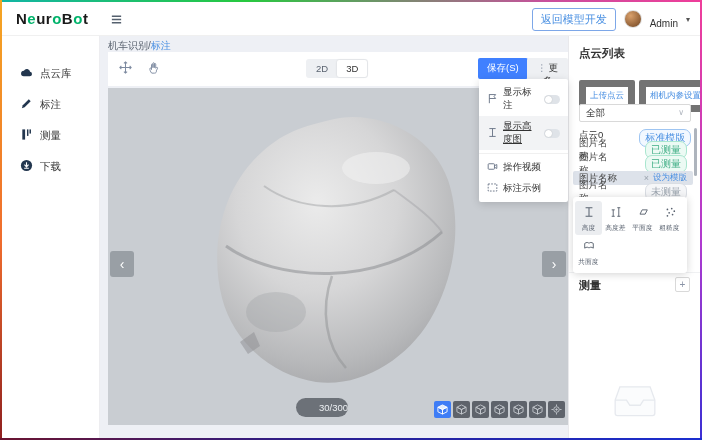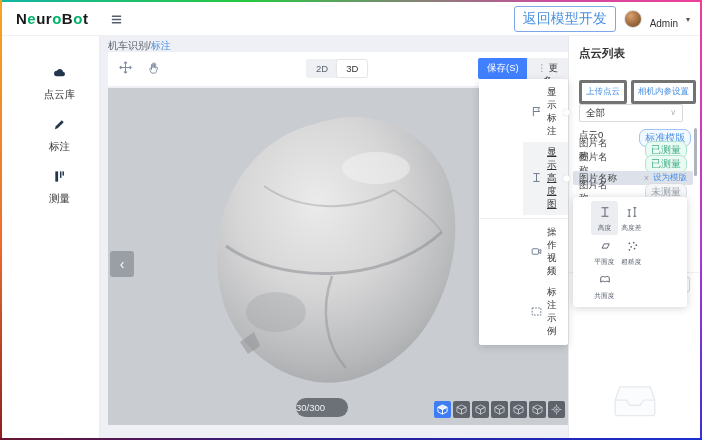--- a/index.html
+++ b/index.html
@@ -10,83 +10,83 @@
   .edge-left { left:0; top:0; bottom:0; width:2px; background:linear-gradient(180deg,#f5a623,#ef6c2d 55%,#8e1f1f); }
   .edge-right { right:0; top:0; bottom:0; width:2px; background:linear-gradient(180deg,#ef3d9a,#b03ad0 55%,#3b2fd4); }
   .edge-bottom { left:0; bottom:0; right:0; height:2px; background:linear-gradient(90deg,#6b1430,#2a1e8f 45%,#1b2fd0); }
 
   
   .header { position:absolute; left:2px; top:2px; right:2px; height:34px; background:#fff; border-bottom:1px solid #f0f0f0; z-index:10; }
   .logo { position:absolute; left:14px; top:8px; font-size:15px; font-weight:bold; color:#1a1a1a; letter-spacing:.5px; }
   .logo .g { color:#00b36b; }
   .hamburger { position:absolute; left:108px; top:10px; color:#55606e; cursor:pointer; }
   .header-right { position:absolute; right:10px; top:0; height:34px; display:flex; align-items:center; gap:8px; }
-  .back-btn { border:1px solid #7da7e8; color:#4a90e2; background:#fff; border-radius:3px; font-size:14px; padding:3px 8px; cursor:pointer; font-family:inherit; }
+  .back-btn { border:1px solid #7da7e8; color:#4a90e2; background:#fff; border-radius:3px; font-size:11px; padding:3px 8px; cursor:pointer; font-family:inherit; }
   .avatar { width:18px; height:18px; border-radius:50%; background:radial-gradient(circle at 35% 30%, #d9a06b, #8a5a32 75%, #5e3a1c); border:1px solid #e0e0e0; }
   .admin { font-size:10px; color:#333;margin-top:8px; }
   .caret { font-size:8px; color:#555; }
 
   
   .sidebar { position:absolute; left:2px; top:36px; width:98px; bottom:2px; background:#fff; border-right:1px solid #ededf0; z-index:5; }
-  .side-item { display:flex; align-items:center; gap:7px; padding:8px 0 8px 18px; font-size:10.5px; color:#333; cursor:pointer;flex-direction:column; }
+  .side-item { display:flex; align-items:center; gap:7px; padding:8px 0 8px 18px; font-size:10.5px; color:#333; cursor:pointer; }
   .side-item svg { color:#22364e; flex:0 0 auto; }
 
   
   .main { position:absolute; left:100px; top:36px; width:468px; height:428px; background:#eef0f5; }
   .breadcrumb { position:absolute; left:8px; top:3px; font-size:10px; color:#5a6370; }
   .breadcrumb .cur { color:#4a90e2; }
   .toolbar { position:absolute; left:8px; top:16px; width:460px; height:34px; background:#fff; }
   .tb-icons { position:absolute; left:10px; top:8px; display:flex; gap:14px; color:#7d8aa0; }
   .seg { position:absolute; left:198px; top:7px; display:flex; background:#eef0f3; border-radius:3px; padding:1px; }
   .seg-btn { font-size:9.5px; color:#5a6370; padding:3px 9px; border-radius:2px; cursor:pointer; background:transparent; border:none; font-family:inherit; }
   .seg-btn.on { background:#fff; color:#333; box-shadow:0 0 2px rgba(0,0,0,.15); }
   .save-btn { position:absolute; left:370px; top:6px; background:#4080ff; color:#fff; font-size:9.5px; border:none; border-radius:2px; padding:4px 9px; cursor:pointer; font-family:inherit; }
   .more-btn { position:absolute; left:419px; top:6px; background:#eef0f3; color:#333; font-size:9.5px; border:none; border-radius:2px; padding:4px 8px; cursor:pointer; font-family:inherit; }
   .more-btn .dots { color:#8a94a6; margin-right:2px; }
 
   .canvas { position:absolute; left:8px; top:52px; width:460px; height:337px; background:#c9cdd2; overflow:hidden; }
   .chev { position:absolute; width:24px; height:26px; background:rgba(145,150,158,.85); border:none; border-radius:3px; color:#fff; font-size:14px; line-height:24px; text-align:center; cursor:pointer; font-family:inherit; }
   .chev-l { left:2px; top:163px; }
   .chev-r { left:434px; top:163px; }
-  .counter { position:absolute; left:188px; top:310px; width:52px; height:19px; border-radius:10px; background:rgba(85,90,97,.8); color:#eceff2; font-size:9.5px; text-align:left; line-height:19px; }
+  .counter { position:absolute; left:188px; top:310px; width:52px; height:19px; border-radius:10px; background:rgba(85,90,97,.8); color:#eceff2; font-size:9.5px; text-align:right; line-height:19px; }
   .cube-row { position:absolute; left:326px; top:313px; display:flex; gap:2px; }
   .cube-btn { width:17px; height:17px; border:none; border-radius:2px; background:#5e636b; color:#c2c6cc; display:flex; align-items:center; justify-content:center; cursor:pointer; padding:0; }
   .cube-btn.on { background:#3f7df6; color:#fff; }
 
   
   .menu { position:absolute; left:379px; top:43px; width:89px; background:#fff; border-radius:2px; box-shadow:0 2px 8px rgba(0,0,0,.15); z-index:20; padding:3px 0; }
-  .menu-item { display:flex; align-items:center; gap:5px; padding:4px 8px; font-size:9.5px; color:#333; cursor:pointer;margin-left:44px; }
+  .menu-item { display:flex; align-items:center; gap:5px; padding:4px 8px; font-size:9.5px; color:#333; cursor:pointer; }
   .menu-item.hl { background:#f2f3f5;text-decoration:underline; }
   .menu-item svg { color:#6b7688; flex:0 0 auto; }
   .menu-item .lbl { flex:1; }
   .toggle { width:16px; height:9px; background:#dfe3e8; border-radius:5px; position:relative; }
   .toggle::after { content:""; position:absolute; left:1px; top:1px; width:7px; height:7px; border-radius:50%; background:#fff; box-shadow:0 0 1px rgba(0,0,0,.3); }
   .menu-div { border-top:1px solid #f0f0f0; margin:3px 0; }
 
   
   .rpanel { position:absolute; left:568px; top:36px; width:132px; height:402px; background:#fff; border-left:1px solid #e9e9ec; }
   .rp-title { position:absolute; left:10px; top:10px; font-size:11.5px; font-weight:bold; color:#333; }
   .rp-stats { position:absolute; left:10px; top:30px; font-size:9px; color:#8a94a6; }
   .rp-stats b { color:#333; font-weight:bold; }
   .rp-btns { position:absolute; left:10px; top:44px; display:flex; gap:4px; }
-  .rp-btn { border:3px solid #737373; color:#4a90e2; background:#fff; border-radius:2px; font-size:8.5px; padding:3px 4px; cursor:pointer; white-space:nowrap; font-family:inherit; }
-  .rp-select { position:absolute; left:10px; top:68px; width:104px; height:18px; border:1px solid #d9d9d9; border-radius:2px; font-size:9.5px; color:#333; line-height:16px; padding-left:6px; cursor:pointer; background:#fff; }
+  .rp-btn { border:7px solid #737373; color:#4a90e2; background:#fff; border-radius:2px; font-size:8.5px; padding:3px 4px; cursor:pointer; white-space:nowrap; font-family:inherit; }
+  .rp-select { position:absolute; left:10px; top:68px; width:112px; height:18px; border:1px solid #d9d9d9; border-radius:2px; font-size:9.5px; color:#333; line-height:16px; padding-left:6px; cursor:pointer; background:#fff; }
   .rp-select .sel-arrow { position:absolute; right:6px; top:0; color:#b0b6bf; font-size:8px; }
   .rp-group { position:absolute; left:10px; top:93px; font-size:9.5px; color:#333; display:flex; gap:4px; }
   .pill { font-size:10px; border-radius:7px; padding:1px 5px; border:1px solid; white-space:nowrap;margin-left:32px; }
   .pill-blue { color:#4a90e2; border-color:#9ec5f2; background:#f2f8ff; }
   .pill-green { color:#3fae85; border-color:#a9e6cf; background:#ecfaf4; }
   .pill-gray { color:#9aa3ad; border-color:#d9dde3; background:#f5f6f8; }
   .rp-row { position:absolute; left:4px; width:120px; height:14px; display:flex; align-items:center; justify-content:space-between; padding:0 6px; font-size:9.5px; color:#444; cursor:pointer; }
   .rp-row.sel { background:#dde2ea; border-radius:2px; }
   .rp-row .x { color:#9aa3ad; font-size:9px; margin-left:auto; margin-right:4px; }
   .rp-row .act { color:#4a90e2; font-size:8.5px; }
   .rp-scroll { position:absolute; left:125px; top:92px; width:3px; height:48px; background:#aeb4bd; border-radius:2px; }
 
-  .tools { position:absolute; left:4px; top:161px; width:114px; background:#fff; border-radius:3px; box-shadow:0 1px 8px rgba(0,0,0,.18); z-index:15; padding:4px 18px; display:flex; flex-wrap:wrap; }
+  .tools { position:absolute; left:4px; top:161px; width:114px; background:#fff; border-radius:3px; box-shadow:0 1px 8px rgba(0,0,0,.18); z-index:15; padding:4px 2px; display:flex; flex-wrap:wrap; }
   .tool { width:27px; padding:3px 0 2px; display:flex; flex-direction:column; align-items:center; gap:1px; border-radius:3px; cursor:pointer; color:#5a6370; }
   .tool.on { background:#ebedf0; }
   .tool .tl { font-size:7.5px; white-space:nowrap; transform:scale(.9); }
 
   .rp-divider { position:absolute; left:0; top:236px; width:100%; border-top:1px solid #f0f1f3; }
   .measure-head { position:absolute; left:10px; top:242px; font-size:11px; font-weight:bold; color:#333; }
   .plus-btn { position:absolute; left:106px; top:241px; width:15px; height:15px; border:1px solid #d9d9d9; border-radius:2px; background:#fff; color:#8a94a6; font-size:10px; line-height:12px; text-align:center; cursor:pointer; padding:0; font-family:inherit; }
   .empty { position:absolute; left:0; top:348px; width:100%; text-align:center; }
   .empty-text { font-size:8.5px; color:#ccd0d7; margin-top:3px; }
 
@@ -130,20 +130,27 @@
           </svg></span>
       <span>标注</span>
     </div>
     <div class="side-item">
       <span><svg width="13" height="13" viewBox="0 0 14 14">
             <rect x="2.5" y="1.5" width="3" height="11" fill="currentColor"></rect>
             <rect x="7.5" y="1.5" width="1.6" height="7" fill="currentColor"></rect>
             <rect x="10.2" y="1.5" width="1.6" height="4.5" fill="currentColor"></rect>
           </svg></span>
       <span>测量</span>
+    </div>
+    <div class="side-item">
+      <span><svg width="13" height="13" viewBox="0 0 14 14">
+            <circle cx="7" cy="7" r="6" fill="currentColor"></circle>
+            <path d="M7 3.5 V7.8 M4.8 6 L7 8.5 L9.2 6 M4.5 10 H9.5" stroke="#fff" stroke-width="1.2" fill="none"></path>
+          </svg></span>
+      <span>下载</span>
     </div>
   </div>
 
   <div class="main">
     <div class="breadcrumb">
       <span>机车识别</span><span>/</span><span class="cur">标注</span>
     </div>
 
     <div class="toolbar">
       <div class="tb-icons">

